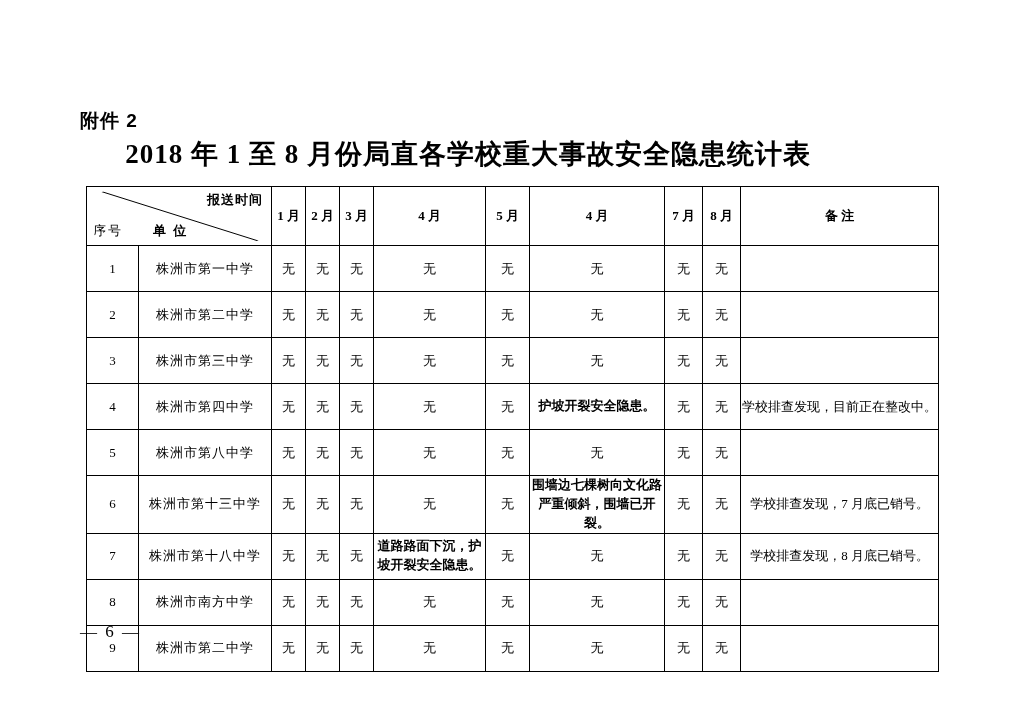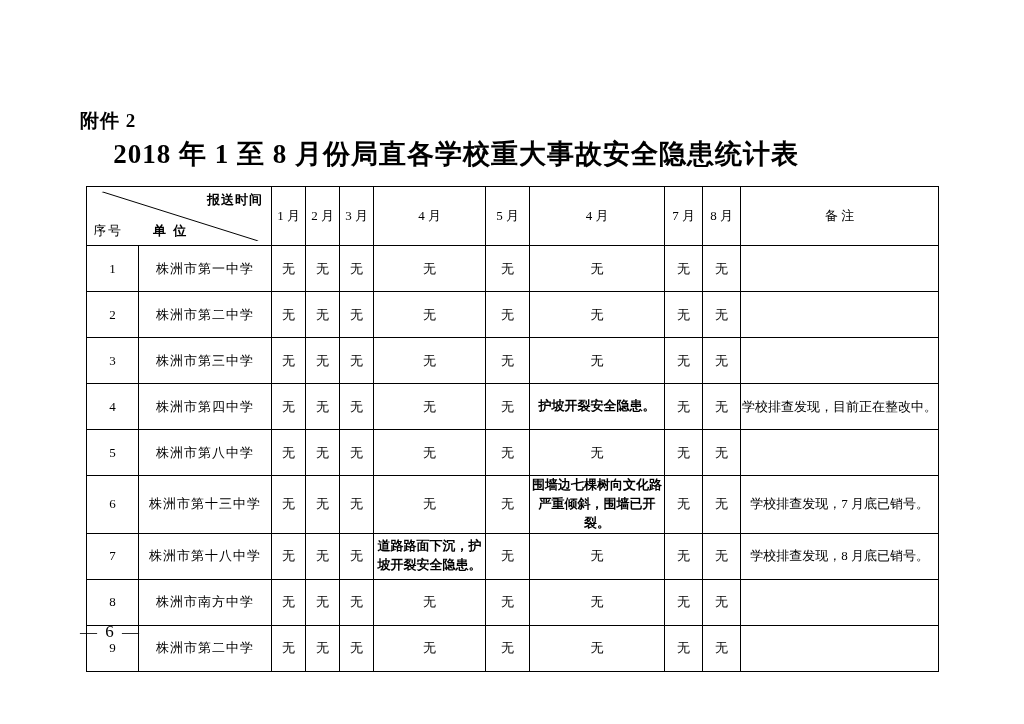--- a/index.html
+++ b/index.html
@@ -21,26 +21,26 @@
     top: 0;
     width: 1024px;
     height: 724px;
   }
   .attachment-label {
     position: absolute;
     left: 80px;
     top: 108px;
     font-size: 19px;
     font-weight: bold;
-    font-family: Liberation Serif, serif;
+    font-family: Liberation Sans, sans-serif;
     letter-spacing: 1px;
   }
   .doc-title {
     position: absolute;
-    left: 0;
+    left: 12px;
     top: 136px;
     width: 912px;
     text-align: center;
     font-size: 27px;
     font-weight: bold;
     font-family: "Liberation Serif", serif;
     letter-spacing: 1px;
   }
   table.stat-table {
     position: absolute;
@@ -52,21 +52,21 @@
   }
   table.stat-table td, table.stat-table th {
     border: 1px solid #000000;
     text-align: center;
     vertical-align: middle;
     font-family: "Liberation Serif", serif;
     font-size: 13px;
     padding: 0;
   }
   .hdr-cell {
-    font-weight: normal;
+    font-weight: bold;
     height: 58px;
     font-size: 13px;
   }
   .corner-cell {
     position: relative;
     height: 58px;
     padding: 0;
     overflow: hidden;
     border-radius: 29px;
   }

